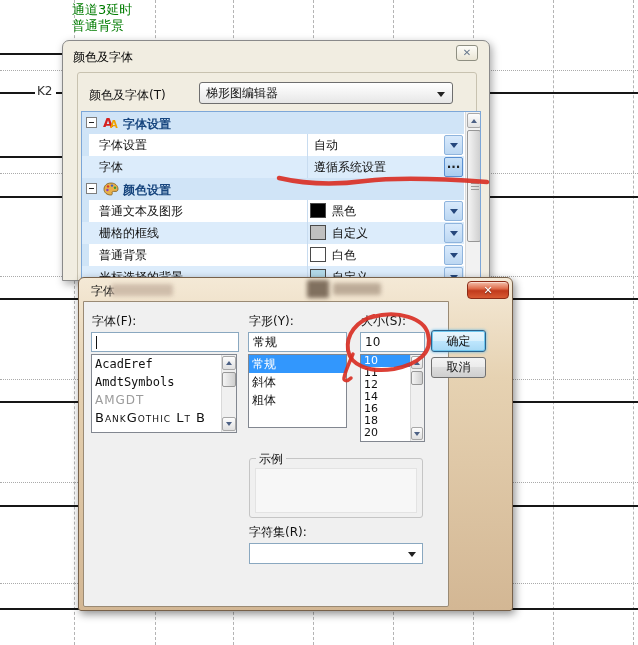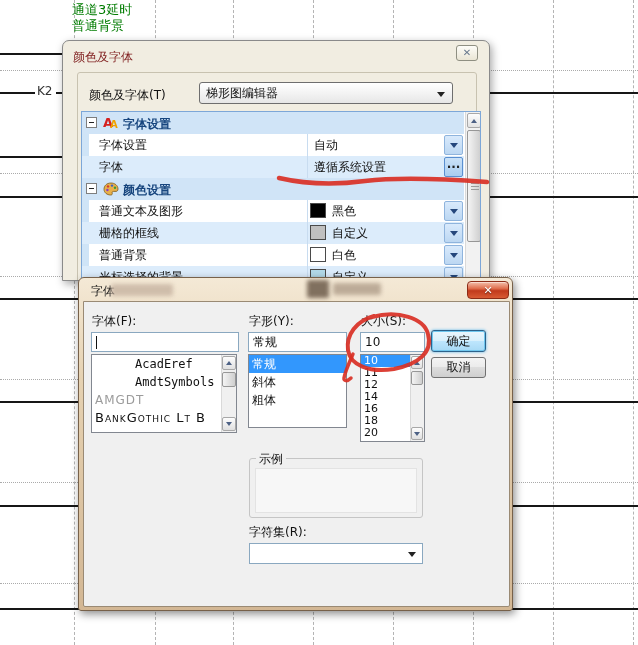--- a/index.html
+++ b/index.html
@@ -17,21 +17,21 @@
   .green-note { position:absolute; left:72px; top:2px; color:#007c00; font-size:13px; line-height:16px; white-space:pre; }
 
   
   .dlg1 {
     position:absolute; left:62px; top:40px; width:428px; height:241px;
     background:#f1ede1; border:1px solid #8a8a8a;
     border-radius:7px 7px 0 0;
     box-shadow:2px 3px 8px rgba(0,0,0,.35);
     overflow:hidden; z-index:10;
   }
-  .dlg1-title { position:absolute; left:10px; top:8px; color:#7f1d1d; }
+  .dlg1-title { position:absolute; left:10px; top:8px; color:#000000; }
   .dlg1-close {
     position:absolute; left:393px; top:4px; width:22px; height:16px;
     background:linear-gradient(#fdfcf8,#eae5d5);
     border:1px solid #8f8f82; border-radius:3px;
     display:flex; align-items:center; justify-content:center;
     color:#67778c; font-size:10px; font-weight:bold; line-height:1;
   }
   .dlg1-groupbox {
     position:absolute; left:14px; top:31px; width:400px; height:215px;
     border:1px solid #c8c2b0; border-radius:3px;
@@ -100,29 +100,29 @@
   .blur { position:absolute; border-radius:2px; filter:blur(2px); opacity:.85; }
   .dlg2-close {
     position:absolute; left:388px; top:3px; width:42px; height:18px;
     background:linear-gradient(#f3c0ab,#e0704f 40%,#c13a1c 55%,#d85a33);
     border:1px solid #8c2b16; border-radius:4px;
     display:flex; align-items:center; justify-content:center;
     color:#fff; font-size:11px; font-weight:bold; text-shadow:0 1px 1px rgba(0,0,0,.5);
     box-shadow:inset 0 1px 0 rgba(255,255,255,.45);
   }
   .dlg2-content {
-    position:absolute; left:4px; top:23px; width:427px; height:306px;
+    position:absolute; left:4px; top:23px; width:366px; height:306px;
     background:#f0f0f0; border:1px solid #9a8a74; border-radius:0 0 2px 2px;
   }
   .flabel { position:absolute; color:#111; }
   .w7input { position:absolute; background:#fff; border:1px solid #8aa8c0; display:flex; align-items:center; padding:0 4px; }
   .caret { width:1px; height:13px; background:#111; }
   .w7list { position:absolute; background:#fff; border:1px solid #828790; overflow:hidden; }
   .litem { position:relative; height:18px; line-height:18px; padding-left:3px; white-space:nowrap; }
-  .litem.mono { font-family:"DejaVu Sans Mono","Liberation Mono",monospace; font-size:12px;margin-left:40px; }
+  .litem.mono { font-family:"DejaVu Sans Mono","Liberation Mono",monospace; font-size:12px; }
   .litem.gray { color:#9b9b9b; letter-spacing:1px; }
   .litem.gothic { font-variant:small-caps; letter-spacing:1px; font-size:13px; font-weight:500; }
   .litem.sel { background:#3297fd; color:#fff; }
   .sitem { height:12px; line-height:12px; font-size:11px; padding-left:3px; }
   .sitem.sel { background:#3297fd; color:#fff; }
   .lsbar { position:absolute; right:0; top:0; bottom:0; width:15px; background:#f0f0f0; border-left:1px solid #d9d9d9; }
   .lsbtn { position:absolute; left:0; width:14px; height:14px; background:linear-gradient(#fdfdfd,#e0e0e0); border:1px solid #a8a8a8; border-radius:2px; display:flex; align-items:center; justify-content:center; }
   .lsthumb { position:absolute; left:0; width:14px; background:linear-gradient(90deg,#f4f4f4,#cfcfcf); border:1px solid #979797; border-radius:2px; }
   .btn-ok {
     position:absolute; left:347px; top:28px; width:55px; height:22px;

